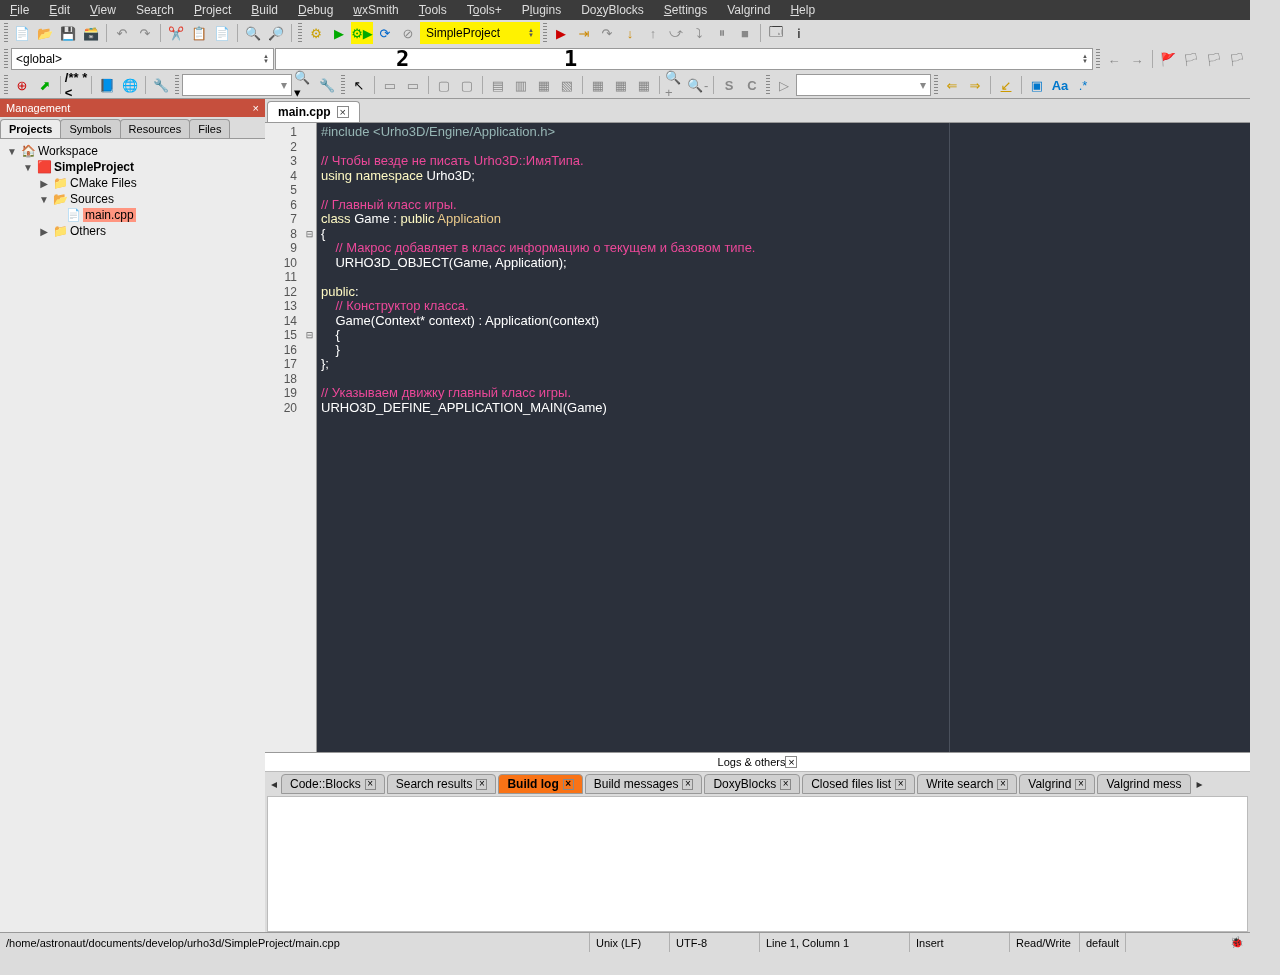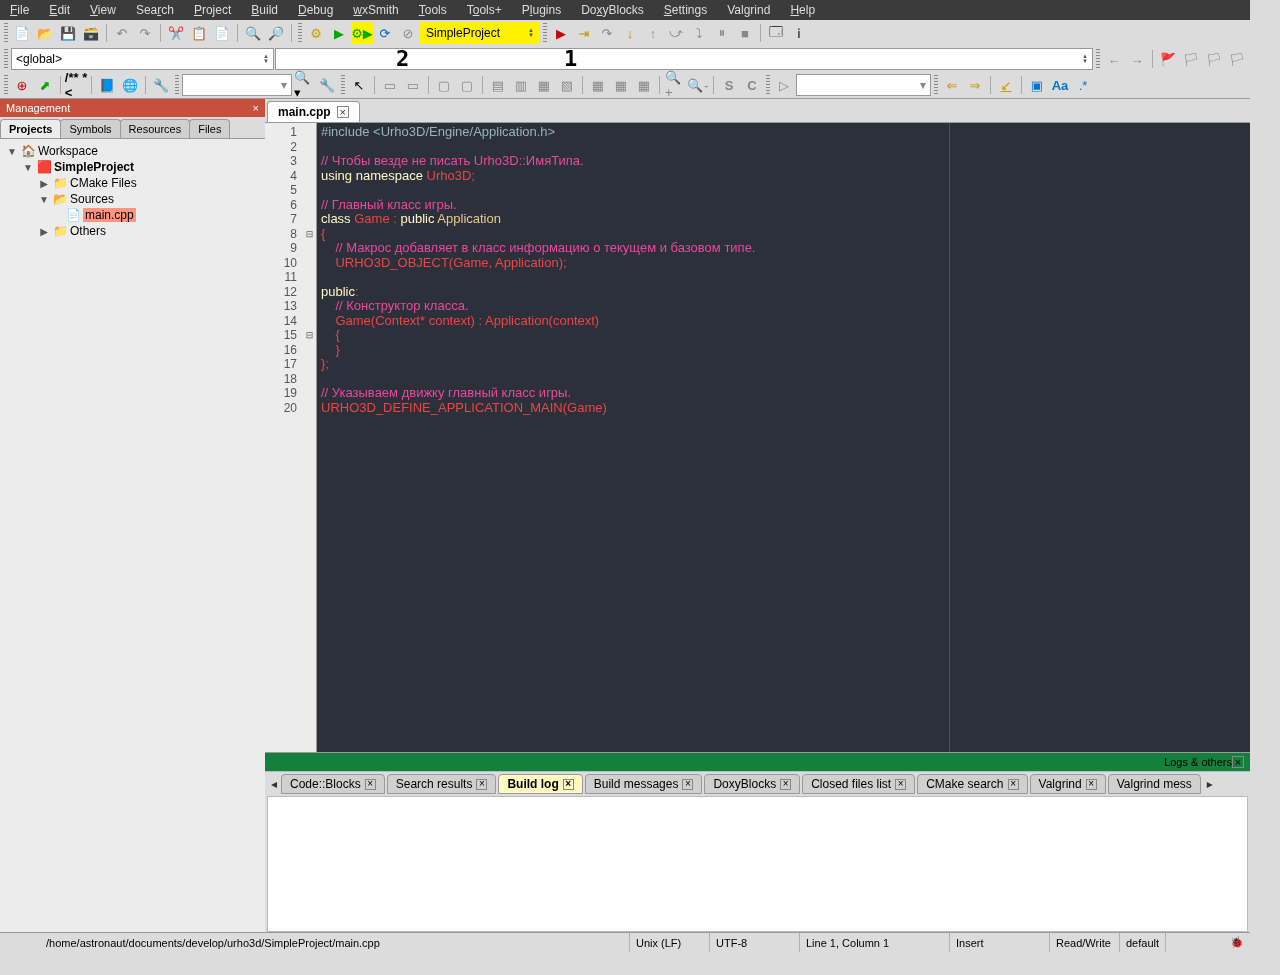--- a/index.html
+++ b/index.html
@@ -35,32 +35,32 @@
 .edtab { padding: 3px 10px; border: 1px solid #999; border-bottom: none; background: #fff; border-radius: 4px 4px 0 0; font-size: 12px; display: flex; align-items: center; gap: 6px; }
 .edtab .xb { font-size: 11px; border: 1px solid #888; width: 12px; height: 12px; display: inline-flex; align-items: center; justify-content: center; line-height: 8px; cursor: pointer; color: #333; }
 .editor { flex: 1; display: flex; background: #2b303b; color: #c0c5ce; font-family: "DejaVu Sans Mono", monospace; font-size: 13px; overflow: hidden; position: relative; }
 .gutter { background: #ececec; color: #555; text-align: right; padding: 2px 6px 2px 10px; line-height: 14.5px; font-size: 12px; user-select: none; min-width: 38px; }
 .fold { background: #ececec; width: 14px; padding: 2px 0; line-height: 14.5px; font-size: 9px; color: #666; text-align: center; border-right: 1px solid #999; }
 .code { flex: 1; padding: 2px 4px; line-height: 14.5px; white-space: pre; overflow: auto; }
 .c-inc { color: #96b5b4; }
 .c-cmt { color: #ec4899; }
 .c-kw { color: #fef9c3; }
 .c-ty { color: #ebcb8b; }
-.c-id { color: #ef4444; }
+.c-id { color: #ffffff; }
 .rmargin { position: absolute; top:0; bottom:0; right: 300px; width: 1px; background: #4a505c; }
 .logs { background: #dcdcdc; border-top: 1px solid #999; display: flex; flex-direction: column; height: 180px; }
-.logs-hd { padding: 3px 6px; font-size: 11px; background: #15803d; display: flex; justify-content: flex-end; border-bottom: 1px solid #bbb; }
+.logs-hd { padding: 3px 6px; font-size: 11px; background: #ffffff; display: flex; justify-content: center; border-bottom: 1px solid #bbb; }
 .logs-hd .x { border: 1px solid #888; width: 12px; height: 12px; display: inline-flex; align-items: center; justify-content: center; line-height: 8px; cursor: pointer; }
 .logs-tabs { display: flex; align-items: center; padding: 2px; gap: 0; overflow: hidden; }
 .logs-tabs .nav { width: 14px; text-align: center; font-size: 12px; color: #333; cursor: pointer; }
 .ltab { padding: 2px 8px; border: 1px solid #999; background: #d0d0d0; border-radius: 4px 4px 0 0; font-size: 12px; display: flex; align-items: center; gap: 4px; margin-right: 2px; white-space: nowrap; cursor: pointer; justify-content: center; }
-.ltab.active { background: #fef9c3; font-weight: bold; }
+.ltab.active { background: #f97316; font-weight: bold; }
 .ltab .xb { font-size: 10px; border: 1px solid #888; width: 11px; height: 11px; display: inline-flex; align-items: center; justify-content: center; line-height: 8px; }
 .logs-body { flex: 1; background: #fff; border: 1px solid #bbb; margin: 0 2px; }
-.status { height: 20px; background: #dcdcdc; border-top: 1px solid #999; display: flex; align-items: center; font-size: 11px; padding-left: 40px; }
+.status { height: 20px; background: #dcdcdc; border-top: 1px solid #999; display: flex; align-items: center; font-size: 11px; }
 .status .cell { padding: 2px 6px; border-right: 1px solid #b0b0b0; height: 100%; display: flex; align-items: center; }
 .status .bug { margin-left: auto; padding: 0 6px; color: #c00; font-weight: bold; }
 </style>
 </head>
 <body>
 
 <div class="menubar">
   <div class="mi"><u>F</u>ile</div>
   <div class="mi"><u>E</u>dit</div>
   <div class="mi"><u>V</u>iew</div>
@@ -306,21 +306,21 @@
           </div>
         <div class="ltab">
             <span>DoxyBlocks</span>
             <span class="xb">×</span>
           </div>
         <div class="ltab">
             <span>Closed files list</span>
             <span class="xb">×</span>
           </div>
         <div class="ltab">
-            <span>CMake search</span>
+            <span>Write search</span>
             <span class="xb">×</span>
           </div>
         <div class="ltab">
             <span>Valgrind</span>
             <span class="xb">×</span>
           </div>
         <div class="ltab">
             <span>Valgrind mess</span>
           </div>
         <span class="nav">▸</span>

